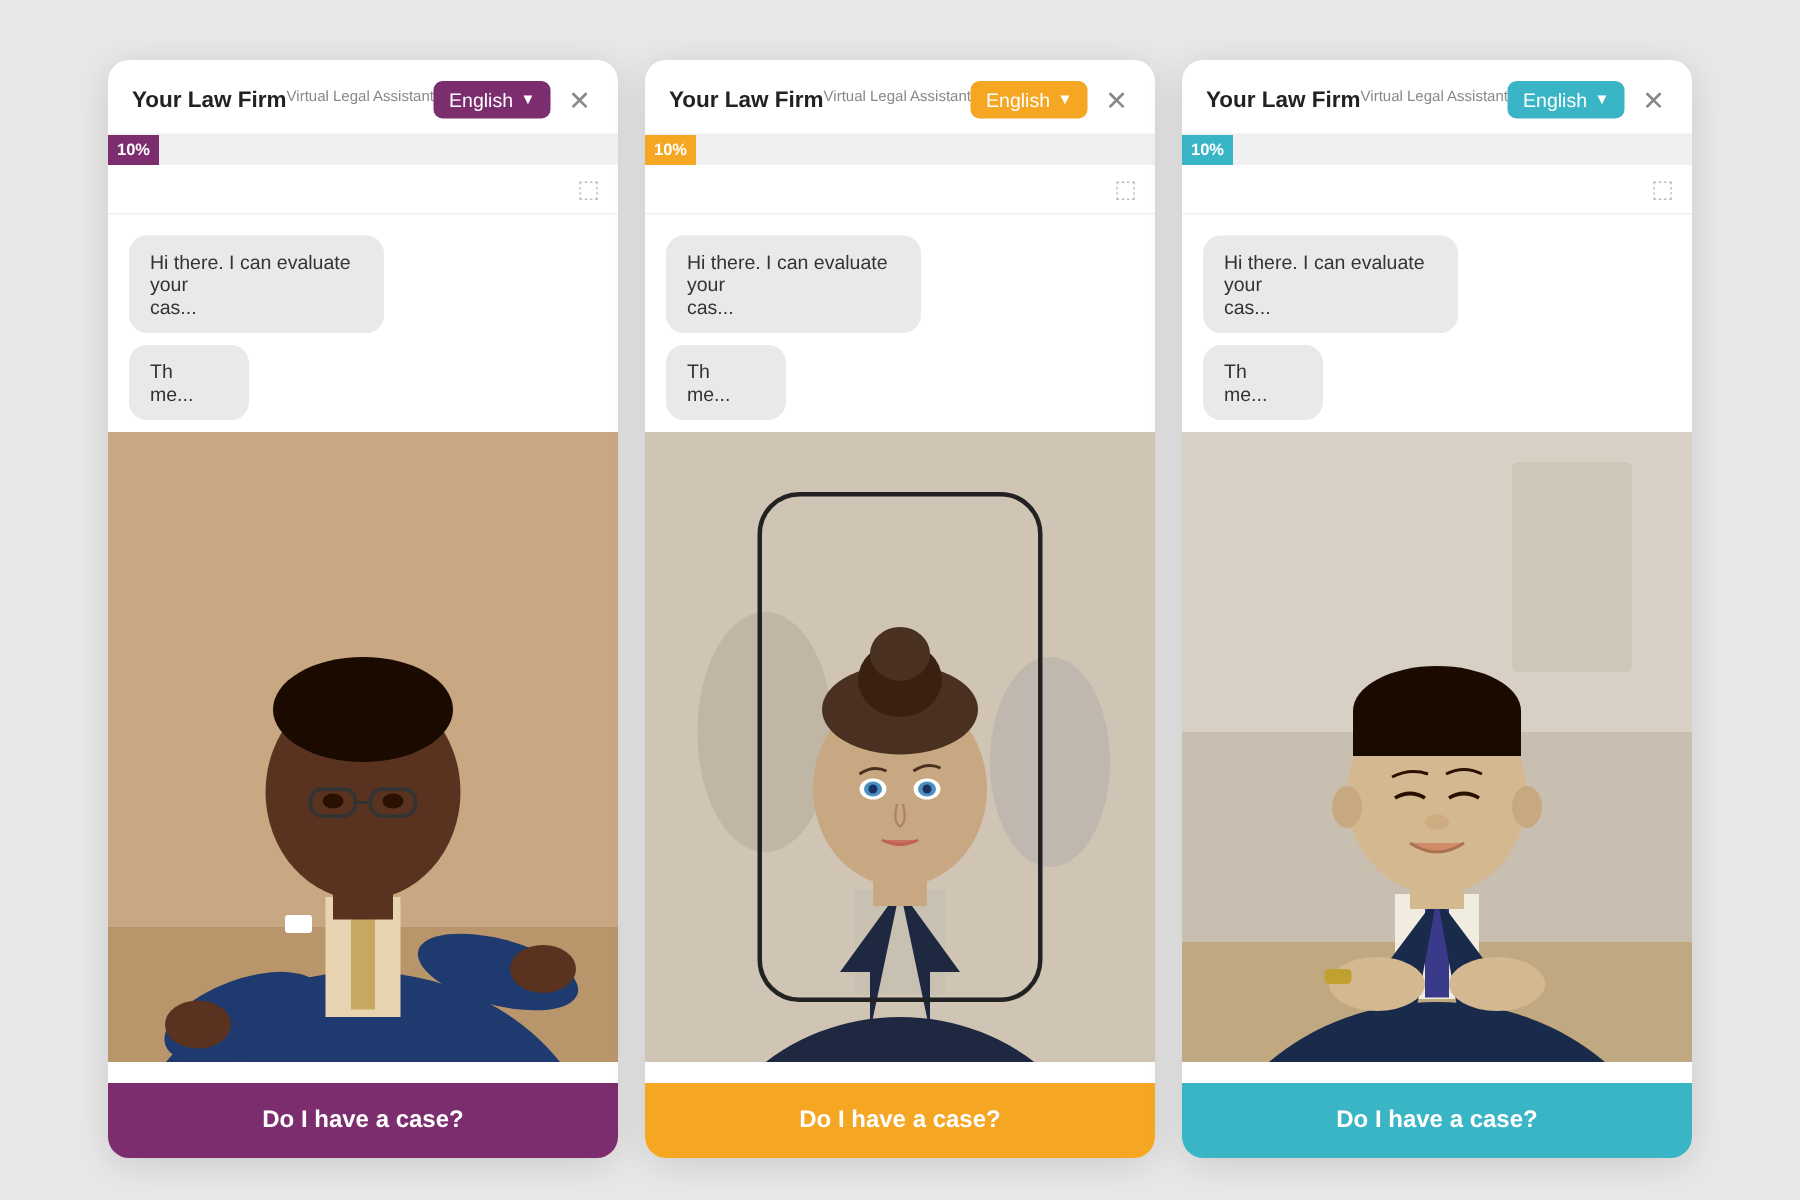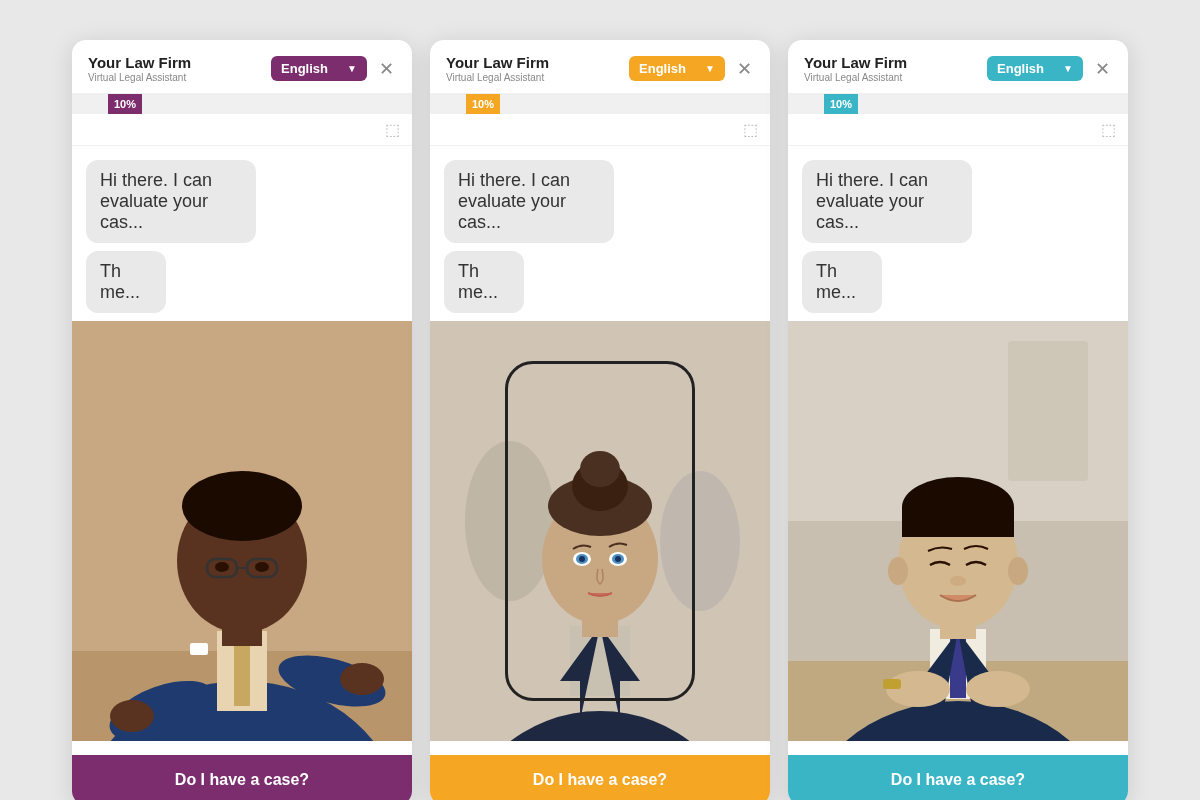--- a/index.html
+++ b/index.html
@@ -29,47 +29,46 @@
     
     .widget-header {
       display: flex;
       align-items: center;
       justify-content: space-between;
       padding: 14px 16px 10px 16px;
       border-bottom: 1px solid #f0f0f0;
     }
     .header-title-block {
       display: flex;
-      flex-direction: column;
       justify-content: space-between;
     }
     .firm-name {
       font-weight: 700;
       font-size: 15px;
       color: #222;
     }
     .firm-subtitle {
       font-size: 10px;
       color: #888;
       margin-top: 1px;
     }
     .header-controls {
       display: flex;
       align-items: center;
       gap: 10px;
     }
     .lang-btn {
       display: flex;
       align-items: center;
-      gap: 19px;
+      gap: 5px;
       border: none;
       border-radius: 6px;
       padding: 5px 10px;
       font-size: 13px;
-      font-weight: 700;
+      font-weight: 400;
       color: #fff;
       cursor: pointer;
     }
     .lang-btn .chevron {
       font-size: 10px;
     }
     .close-btn {
       background: none;
       border: none;
       font-size: 18px;
@@ -85,21 +84,20 @@
       position: relative;
     }
     .progress-bar-fill {
       height: 100%;
       display: flex;
       align-items: center;
       padding-left: 6px;
       font-size: 11px;
       font-weight: 700;
       color: #fff;
-      margin-left: 36px;
     }
     
     .widget-toolbar {
       display: flex;
       justify-content: flex-end;
       padding: 6px 12px;
       border-bottom: 1px solid #f0f0f0;
     }
     .video-icon {
       color: #bbb;
@@ -108,21 +106,21 @@
     
     .chat-area {
       padding: 14px 14px 0 14px;
       min-height: 100px;
       position: relative;
     }
     .chat-bubble {
       background: #e9e9e9;
       border-radius: 12px;
       padding: 10px 14px;
-      font-size: 18px;
+      font-size: 13px;
       color: #333;
       margin-bottom: 8px;
       max-width: 170px;
     }
     
     .avatar-area {
       position: relative;
       height: 420px;
       overflow: hidden;
     }

